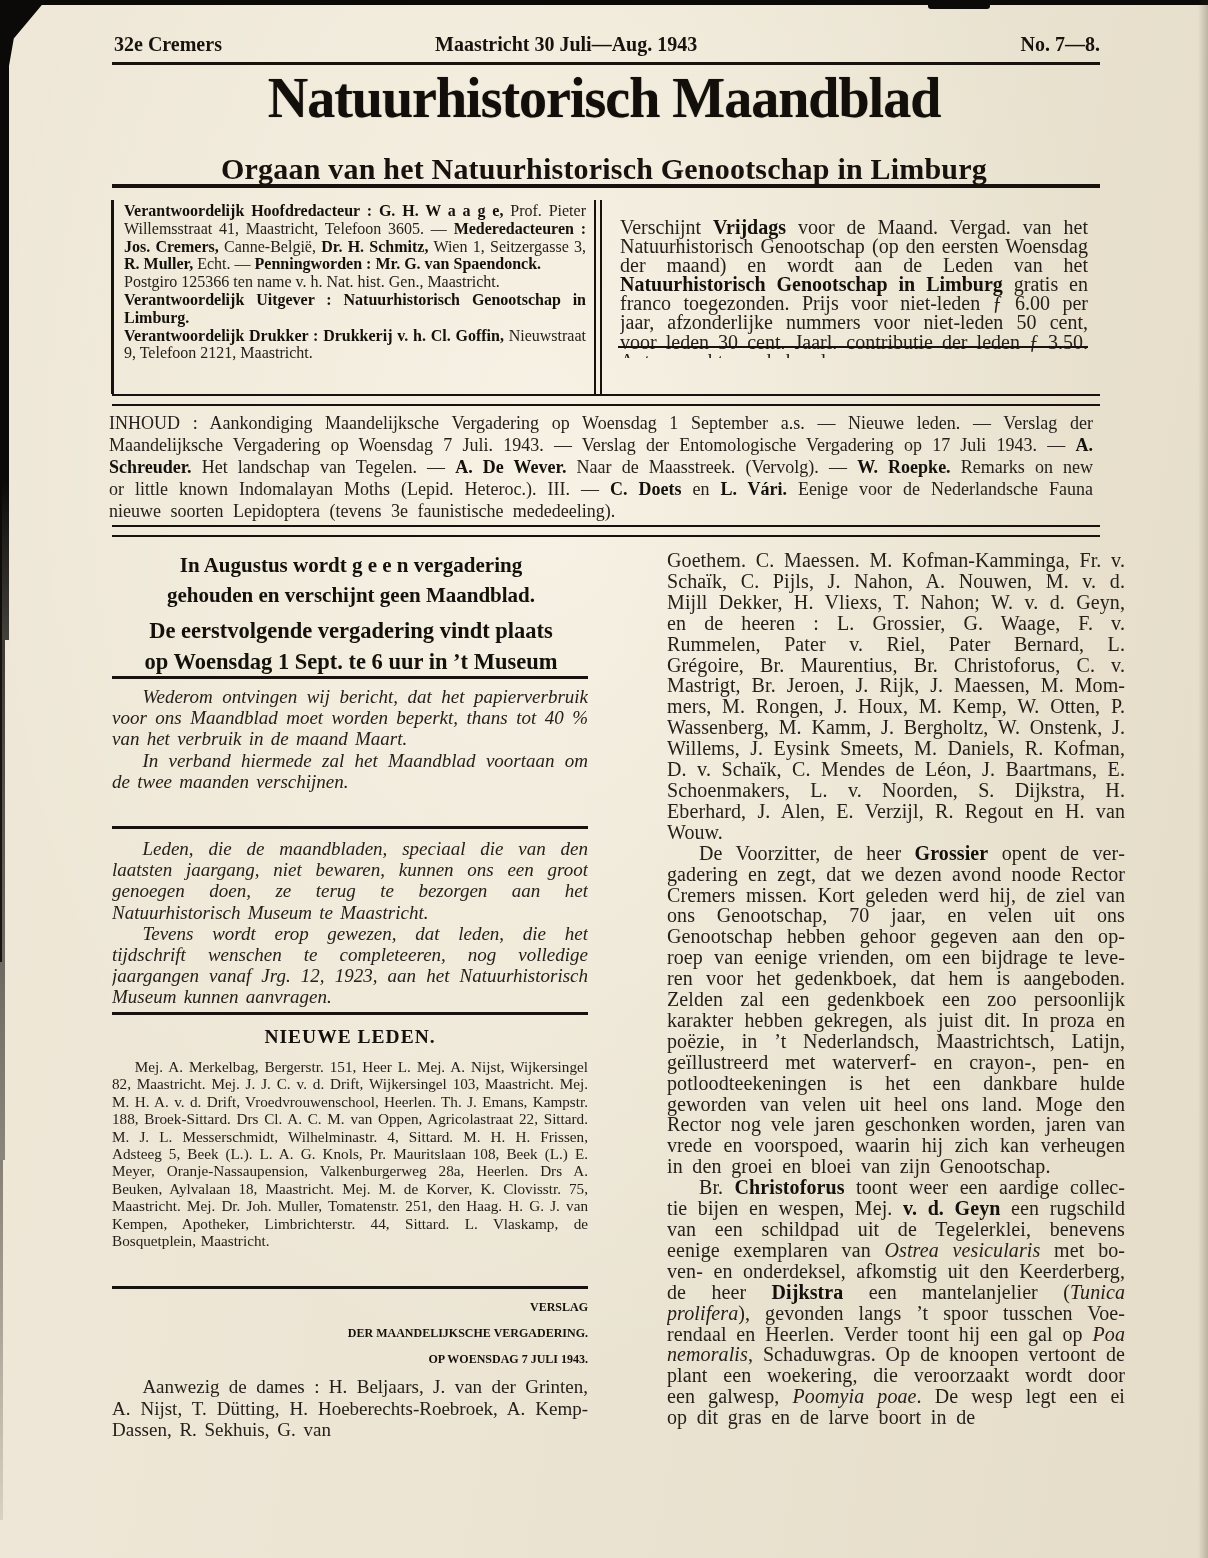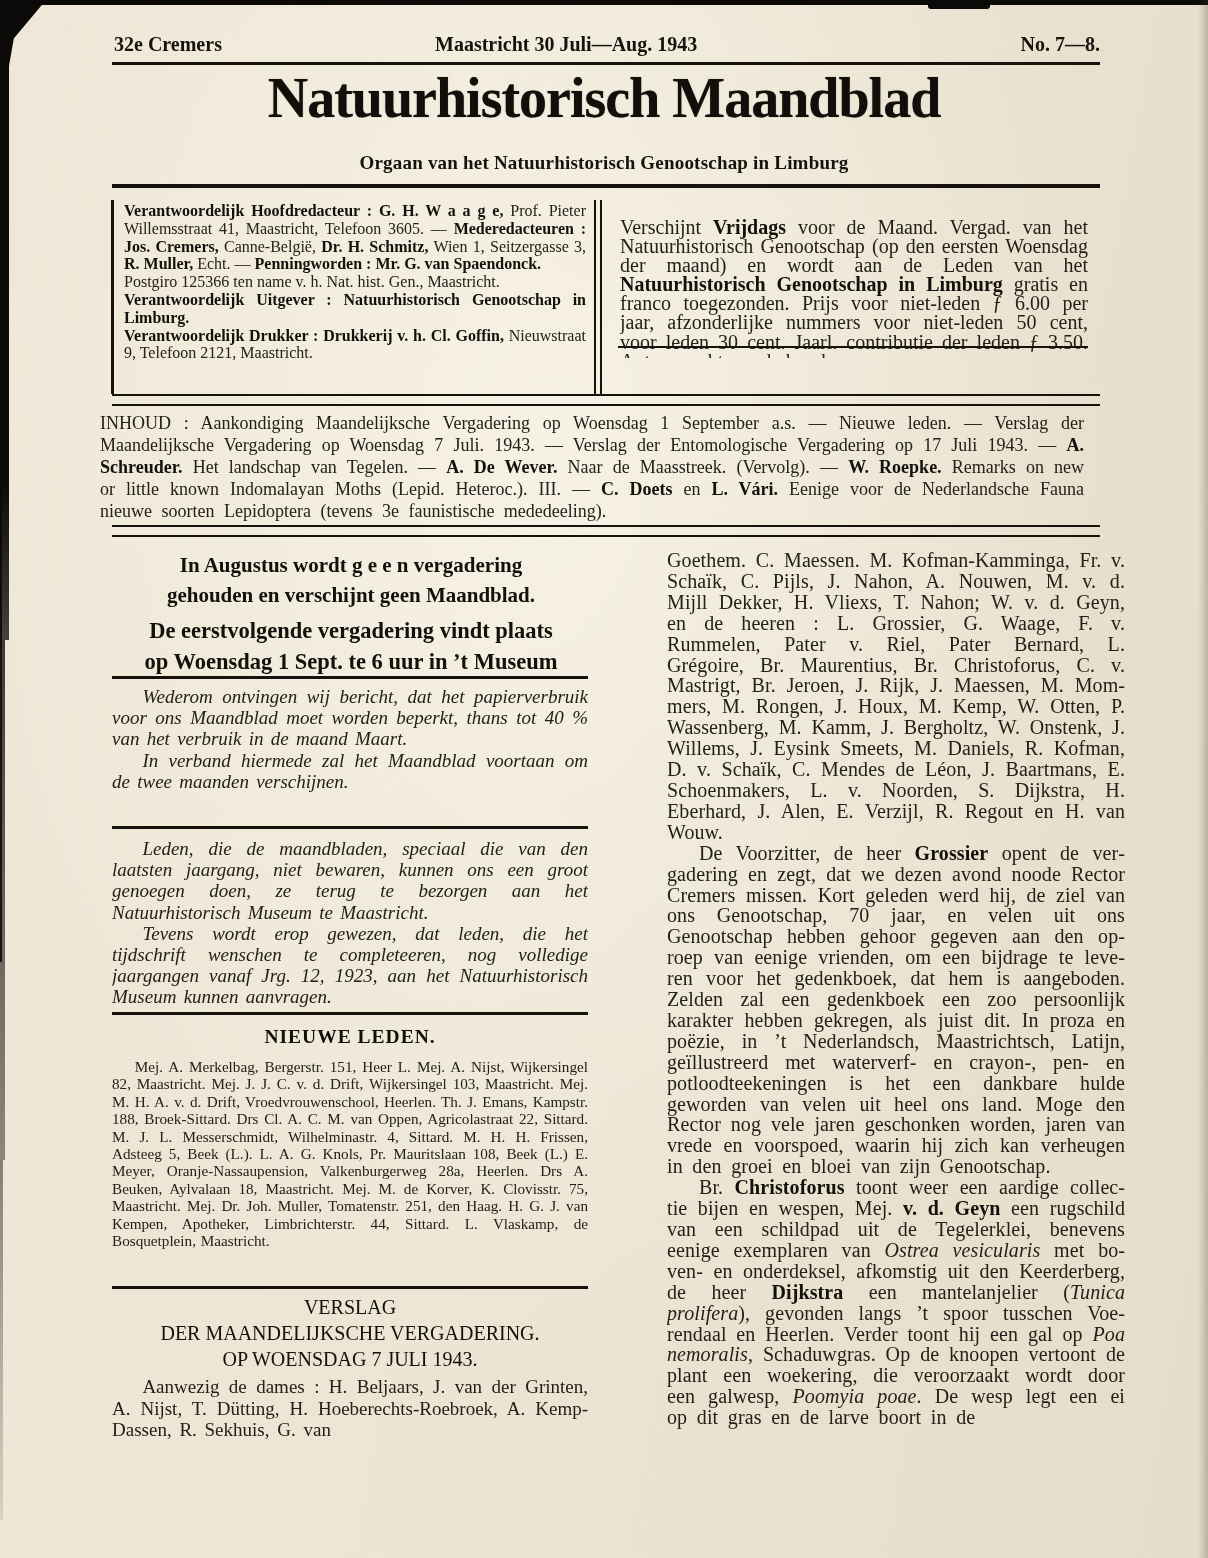--- a/index.html
+++ b/index.html
@@ -48,51 +48,51 @@
   .topline .date{position:absolute;left:323px;top:0;}
   .topline .issue{position:absolute;right:0;top:0;}
   .journal-title{
     position:absolute;left:0;top:70px;width:1208px;margin:0;text-align:center;
     font-size:56px;font-weight:bold;color:#120e0a;letter-spacing:-1px;white-space:nowrap;
     text-shadow:0 0 1px rgba(20,14,8,0.55);
     font-family:"Liberation Serif", serif;line-height:1;
   }
   .journal-subtitle{
     position:absolute;left:0;top:152px;width:1208px;margin:0;text-align:center;
-    font-size:19px;font-weight:bold;color:#17120d;letter-spacing:0.2px;
+    font-size:30px;font-weight:bold;color:#17120d;letter-spacing:0.2px;
   }
   
   .mast-left{position:absolute;left:124px;top:202px;width:462px;height:190px;overflow:hidden;
     font-size:16px;line-height:17.8px;text-align:justify;}
   .mast-left p{margin:0;}
   .mast-right{position:absolute;left:620px;top:203px;width:468px;height:140px;overflow:hidden;
     font-size:20px;line-height:19.1px;text-align:justify;word-spacing:2px;margin-top:15px;}
   .mast-right p{margin:0;}
   .registratie{position:absolute;left:620px;top:358px;width:468px;font-size:16.5px;word-spacing:2px;}
   b{color:#14100b;}
   
-  .inhoud{position:absolute;left:100px;top:412px;width:984px;height:112px;overflow:hidden;margin:0;
+  .inhoud{position:absolute;left:109px;top:412px;width:984px;height:112px;overflow:hidden;margin:0;
     font-size:18px;line-height:22px;text-align:justify;word-spacing:5px;}
   
   .leftcol-heading1{position:absolute;left:112px;top:550px;width:478px;margin:0;text-align:center;
     font-size:21px;font-weight:bold;line-height:30px;color:#14100b;}
   .leftcol-heading2{position:absolute;left:112px;top:615px;width:478px;margin:0;text-align:center;
     font-size:22.5px;font-weight:bold;line-height:31px;color:#14100b;}
   .italic-block{position:absolute;left:112px;width:476px;font-style:italic;
     font-size:19px;line-height:21.2px;text-align:justify;word-spacing:2.5px;}
   .italic-1{top:686px;height:136px;overflow:hidden;}
   .italic-2{top:838px;height:170px;overflow:hidden;}
   .italic-block p{margin:0;font-style:italic;}
   .italic-block p.ind{text-indent:1.6em;}
   .nl-title{position:absolute;left:112px;top:1026px;width:476px;margin:0;text-align:center;
     font-size:19.5px;font-weight:bold;letter-spacing:1px;color:#14100b;}
   .nl-body{position:absolute;left:112px;top:1058px;width:476px;height:226px;overflow:hidden;margin:0;
     font-size:15.2px;line-height:17.4px;text-align:justify;text-indent:1.5em;word-spacing:1px;}
-  .verslag-title{position:absolute;left:112px;top:1294px;width:476px;margin:0;text-align:center;
-    font-size:20px;font-weight:normal;line-height:26px;color:#14100b;}
+  .verslag-title{position:absolute;left:112px;top:1294px;width:476px;margin:0;text-align:right;
+    font-size:12px;font-weight:bold;line-height:26px;color:#14100b;}
   .attendees{position:absolute;left:112px;top:1376px;width:476px;height:68px;overflow:hidden;margin:0;
     font-size:19px;line-height:21.6px;text-align:justify;text-indent:1.6em;word-spacing:3px;}
   .rightcol{position:absolute;left:667px;top:550px;width:458px;height:886px;overflow:hidden;
     font-size:20px;line-height:20.9px;text-align:justify;word-spacing:4.5px;letter-spacing:0.1px;}
   .rightcol p{margin:0;}
   .rightcol p.ind{text-indent:1.6em;}
 </style>
 </head>
 <body>
 

